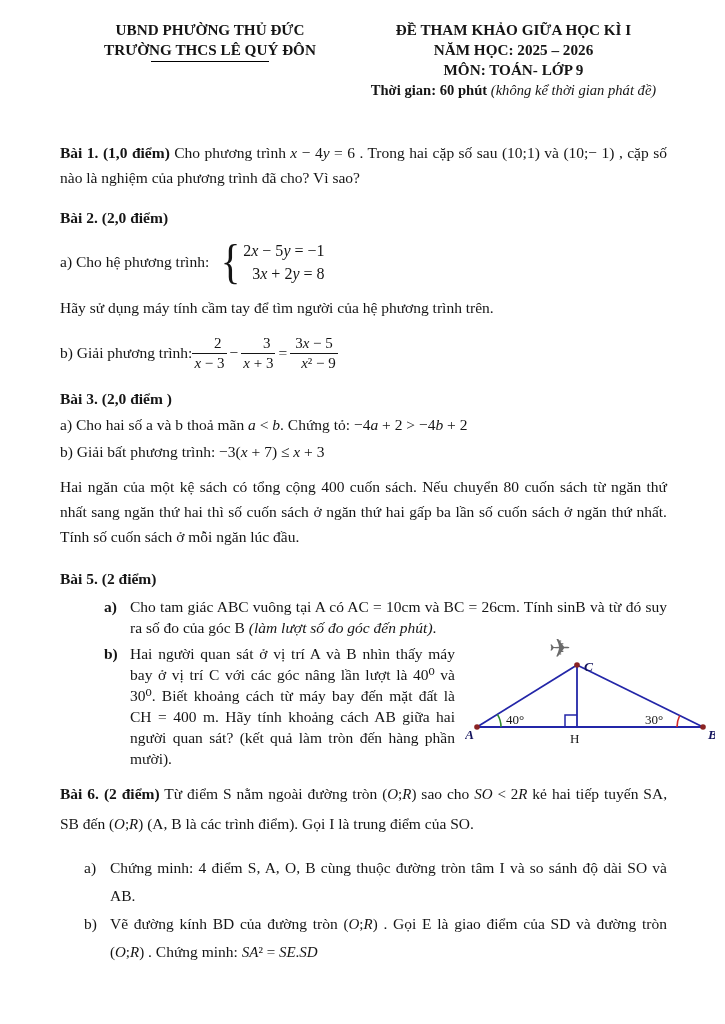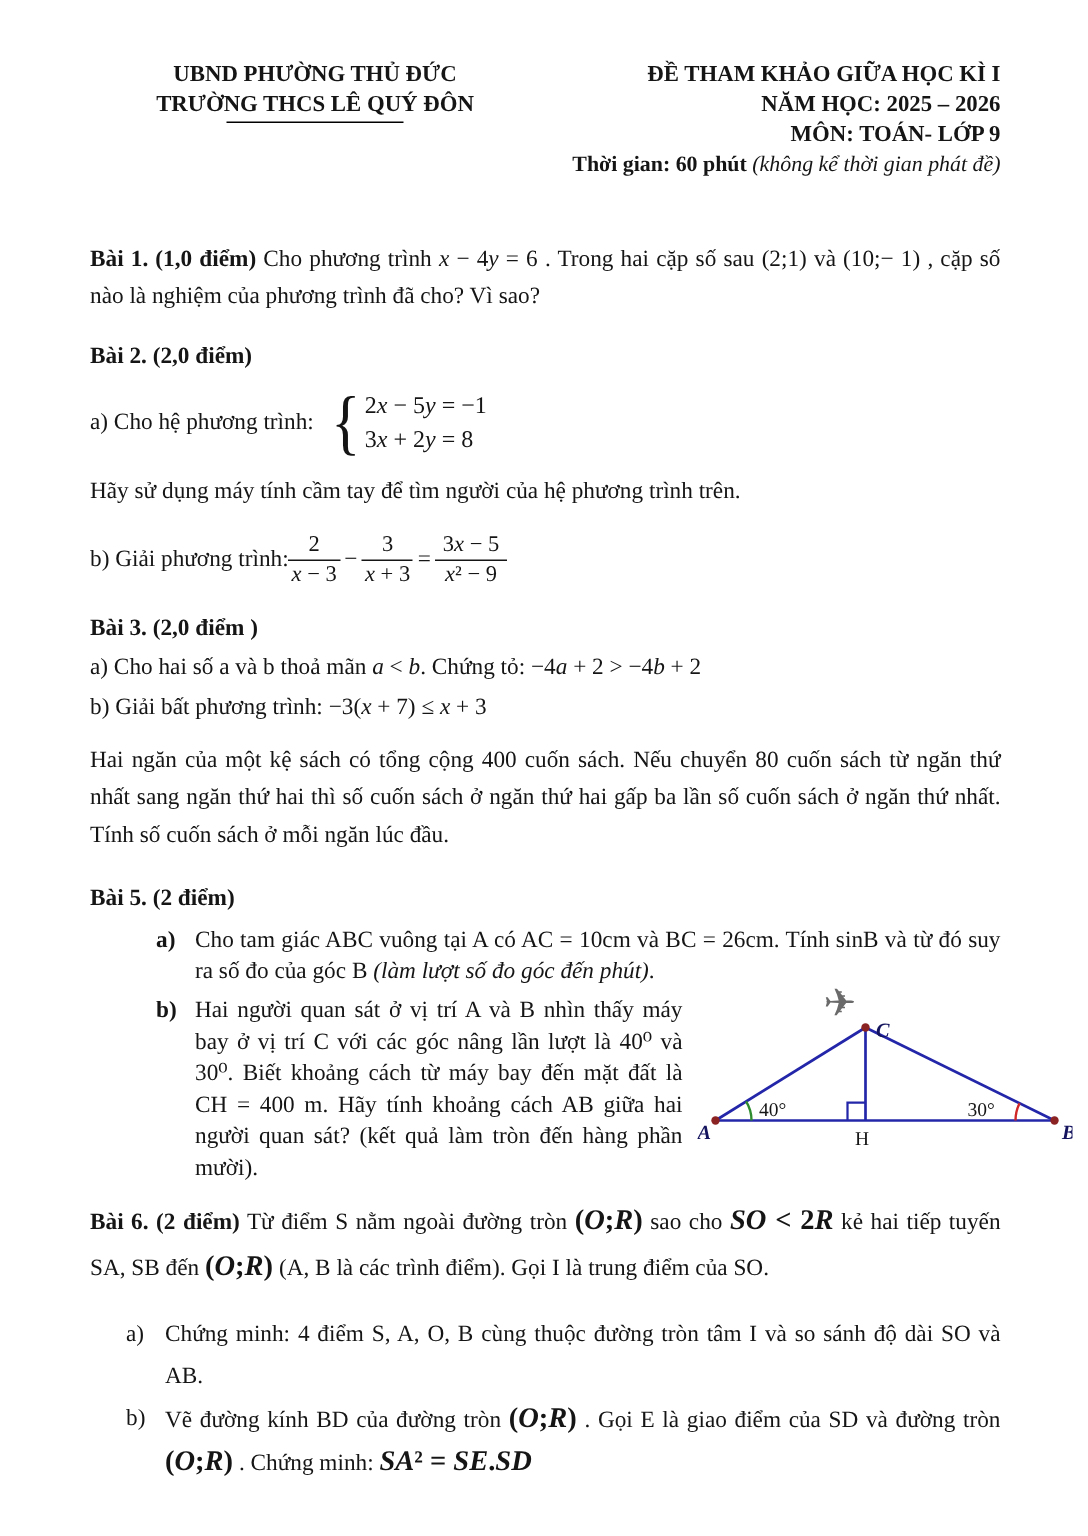--- a/index.html
+++ b/index.html
@@ -1,36 +1,36 @@
 <!DOCTYPE html>
 <html><head>
 <meta charset="utf-8">
 <style>
   html,body{margin:0;padding:0;background:#fff;}
   body{width:725px;height:1024px;font-family:"Liberation Serif","DejaVu Serif",serif;
        color:#151515;font-size:15.5px;overflow:hidden;}
-  .page{box-sizing:border-box;width:725px;height:1024px;padding:40px 58px 0 60px;}
+  .page{box-sizing:border-box;width:725px;height:1024px;padding:20px 58px 0 60px;}
   
   .header{display:flex;}
   .header-left{width:300px;text-align:center;}
-  .header-right{flex:1;text-align:right;}
+  .header-right{flex:1;text-align:center;}
   .h-bold{font-weight:bold;font-size:15.2px;line-height:20px;}
   .school-rule{width:118px;border-bottom:1.6px solid #000;margin:1px auto 0;}
   .h-note{font-style:italic;margin-top:27px;font-size:15px;}
   .h-time{font-size:14.6px;line-height:20px;font-weight:bold;}
   .h-time i{font-weight:normal;}
   
   .para{text-align:justify;line-height:25px;}
   .b1{margin-top:40px;}
   .heading{font-weight:bold;margin-top:14px;line-height:24px;}
   .heading .bi{font-style:italic;}
   i{font-style:italic;}
   b{font-weight:bold;}
-  .math{white-space:nowrap;}
-  .math-lg{white-space:nowrap;font-size:19px;font-weight:bold;}
+  .math{white-space:nowrap;text-align:right;}
+  .math-lg{white-space:nowrap;font-size:15px;}
   
   .sys-row{display:flex;align-items:center;margin:8px 0 10px;}
   .brace{font-size:48px;font-weight:400;line-height:1;margin:0 1px 0 10px;transform:scaleX(.85);}
   .sys-eqs{display:flex;flex-direction:column;}
   .sys-eq{line-height:23px;font-size:16px;}
   .note-line{margin:10px 0 12px;line-height:24px;}
   
   .frac-row{display:flex;align-items:center;margin:14px 0 8px;gap:0;}
   .frac{display:inline-flex;flex-direction:column;text-align:center;font-size:15px;line-height:19px;}
   .frac .num{border-bottom:1.3px solid #151515;padding:0 5px;}
@@ -59,21 +59,21 @@
       <div class="school-rule"></div>
     </div>
     <div class="header-right">
       <div class="h-bold">ĐỀ THAM KHẢO GIỮA HỌC KÌ I</div>
       <div class="h-bold">NĂM HỌC: 2025 – 2026</div>
       <div class="h-bold">MÔN: TOÁN- LỚP 9</div>
       <div class="h-time"><b>Thời gian: 60 phút </b><i>(không kể thời gian phát đề)</i></div>
     </div>
   </div>
 
-  <p class="para b1"><b>Bài 1. (1,0 điểm)</b><span> Cho phương trình </span><span class="math"><i>x</i> −  4<i>y</i> = 6</span><span> . Trong hai cặp số sau  </span><span class="math">(2;1)</span><span>  và  </span><span class="math">(10;− 1)</span><span> , cặp số nào là nghiệm của phương trình đã cho? Vì sao?</span></p>
+  <p class="para b1"><b>Bài 1. (1,0 điểm)</b><span> Cho phương trình </span><span class="math"><i>x</i> −  4<i>y</i> = 6</span><span> . Trong hai cặp số sau  </span><span class="math">(10;1)</span><span>  và  </span><span class="math">(10;− 1)</span><span> , cặp số nào là nghiệm của phương trình đã cho? Vì sao?</span></p>
 
   <div class="heading">Bài 2. (2,0 điểm)</div>
   <div class="sys-row">
     <span>a) Cho hệ phương trình: </span>
     <span class="brace">{</span>
     <span class="sys-eqs">
       <span class="sys-eq math">2<i>x</i> − 5<i>y</i> = −1</span>
       <span class="sys-eq math">3<i>x</i> + 2<i>y</i> = 8</span>
     </span>
   </div>

